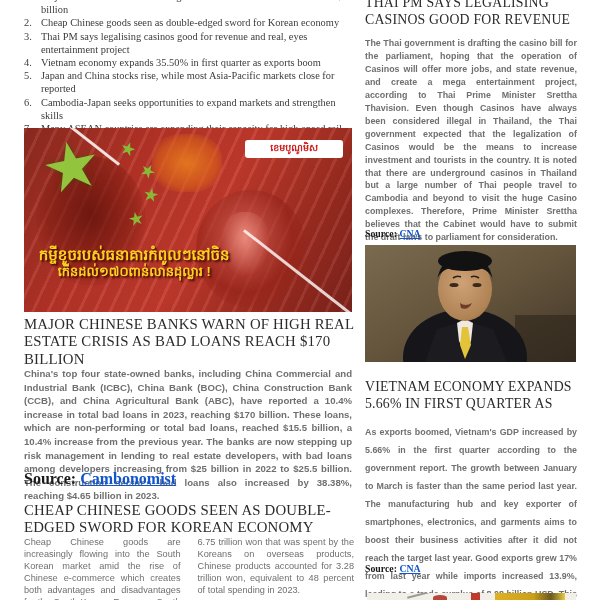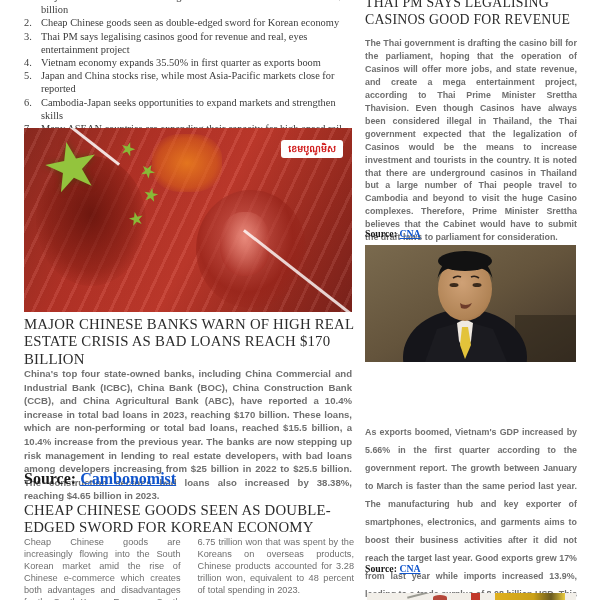--- a/index.html
+++ b/index.html
@@ -28,22 +28,22 @@
   .feature .bigstar{position:absolute;left:18px;top:6px;font-size:66px;line-height:1;color:#93c43d;
            text-shadow:0 0 6px rgba(40,80,10,.5);transform:rotate(-12deg);}
   .feature .s1,.feature .s2,.feature .s3,.feature .s4{position:absolute;font-size:18px;color:#88ba37;line-height:1;}
   .feature .s1{left:96px;top:12px;transform:rotate(18deg);}
   .feature .s2{left:116px;top:34px;transform:rotate(30deg);}
   .feature .s3{left:119px;top:58px;transform:rotate(10deg);}
   .feature .s4{left:104px;top:82px;transform:rotate(-12deg);}
   .feature .diag1{position:absolute;left:-30px;top:-8px;width:140px;height:3px;background:rgba(255,255,255,.85);transform:rotate(38deg);}
   .feature .diag2{position:absolute;right:-26px;bottom:34px;width:150px;height:3px;background:rgba(255,255,255,.8);transform:rotate(38deg);}
   .feature .badge{position:absolute;right:9px;top:12px;background:#ffffff;color:#d11f1f;
-           font-weight:bold;font-size:9.5px;line-height:1;padding:4px 7px;border-radius:3px;
-           font-family:Liberation Sans, sans-serif;}
+           font-weight:bold;font-size:9.5px;line-height:1;padding:4px 25px;border-radius:3px;
+           font-family:Liberation Serif, serif;}
   .feature .cap{position:absolute;left:2px;bottom:32px;width:66%;text-align:center;color:#ffd21f;
            font-weight:bold;font-family:"Liberation Sans",sans-serif;
            text-shadow:1px 1px 0 #5e120a,2px 2px 2px rgba(60,8,4,.8);}
   .feature .cap .l1{font-size:15px;line-height:18px;}
   .feature .cap .l2{font-size:13px;line-height:16px;}
 
   .headline{position:absolute;color:#2b2b2b;font-weight:400;letter-spacing:.2px;}
   .hL1{left:24px;top:316px;width:334px;font-size:14.8px;line-height:17.4px;}
   .bodytxt{position:absolute;font-family:"Liberation Sans",sans-serif;color:#6f6f6f;text-align:justify;font-weight:bold;}
   .bL1{left:24px;top:367px;width:328px;font-size:9.6px;line-height:13.6px;}
@@ -118,20 +118,22 @@
     <div class="maoface"></div>
     <div class="bigstar">★</div>
     <div class="s1">★</div>
     <div class="s2">★</div>
     <div class="s3">★</div>
     <div class="s4">★</div>
     <div class="diag1"></div>
     <div class="diag2"></div>
     <div class="badge">ខេមបូណូមិស</div>
     <div class="cap">
+      <div class="l1">កម្ចីខូចរបស់ធនាគារកំពូលៗនៅចិន</div>
+      <div class="l2">កើនដល់១៧០ពាន់លានដុល្លារ !</div>
     </div>
   </div>
 
   <div class="headline hL1">MAJOR CHINESE BANKS WARN OF HIGH REAL ESTATE CRISIS AS BAD LOANS REACH $170  BILLION</div>
   <div class="bodytxt bL1">China's top four state-owned banks, including China Commercial and Industrial Bank (ICBC), China Bank (BOC), China Construction Bank (CCB), and China Agricultural Bank (ABC), have reported a 10.4% increase in total bad loans in 2023, reaching $170 billion. These loans, which are non-performing or total bad loans, reached $15.5 billion, a 10.4% increase from the previous year. The banks are now stepping up risk management in lending to real estate developers, with bad loans among developers increasing from $25 billion in 2022 to $25.5 billion. The construction sector's bad loans also increased by 38.38%, reaching $4.65 billion in 2023.</div>
   <div class="srcrow srcL1">
     <span>Source:</span>
     <span> </span>
     <a href="#" class="srclink">Cambonomist</a>
   </div>
@@ -174,20 +176,21 @@
       <path d="M72 36 Q76 10 100 9 Q124 10 128 36 Q126 22 100 20 Q74 22 72 36 Z" fill="#121212"></path>
       <ellipse cx="100" cy="16" rx="27" ry="10" fill="#121212"></ellipse>
       <ellipse cx="89" cy="40" rx="4.5" ry="2" fill="#3a2a1c"></ellipse>
       <ellipse cx="112" cy="40" rx="4.5" ry="2" fill="#3a2a1c"></ellipse>
       <path d="M95 58 Q100 62 107 58 Q103 66 96 63 Z" fill="#6e3c2a"></path>
       <path d="M88 33 Q92 30 96 32" stroke="#2c2018" stroke-width="1.6" fill="none"></path>
       <path d="M106 32 Q110 30 114 33" stroke="#2c2018" stroke-width="1.6" fill="none"></path>
     </svg>
   </div>
 
+  <div class="headline hR2">VIETNAM ECONOMY EXPANDS 5.66% IN FIRST QUARTER AS</div>
   <div class="bodytxt bR2">As exports boomed, Vietnam's GDP increased by 5.66% in the first quarter according to the government report. The growth between January to March is faster than the same period last year. The manufacturing hub and key exporter of smartphones, electronics, and garments aims to boost their business activities after it did not reach the target last year. Good exports grew 17% from last year while imports increased 13.9%, leading to a trade surplus of 8.08 billion USD.  This year, Vietnam set a target of 6% to 6.5% growth of GDP.</div>
   <div class="srcrow srcR2">
     <span>Source:</span>
     <span> </span>
     <a href="#" class="srclink">CNA</a>
   </div>
 
   <div class="partial">
     <div class="crane"></div>
     <div class="red2"></div>

